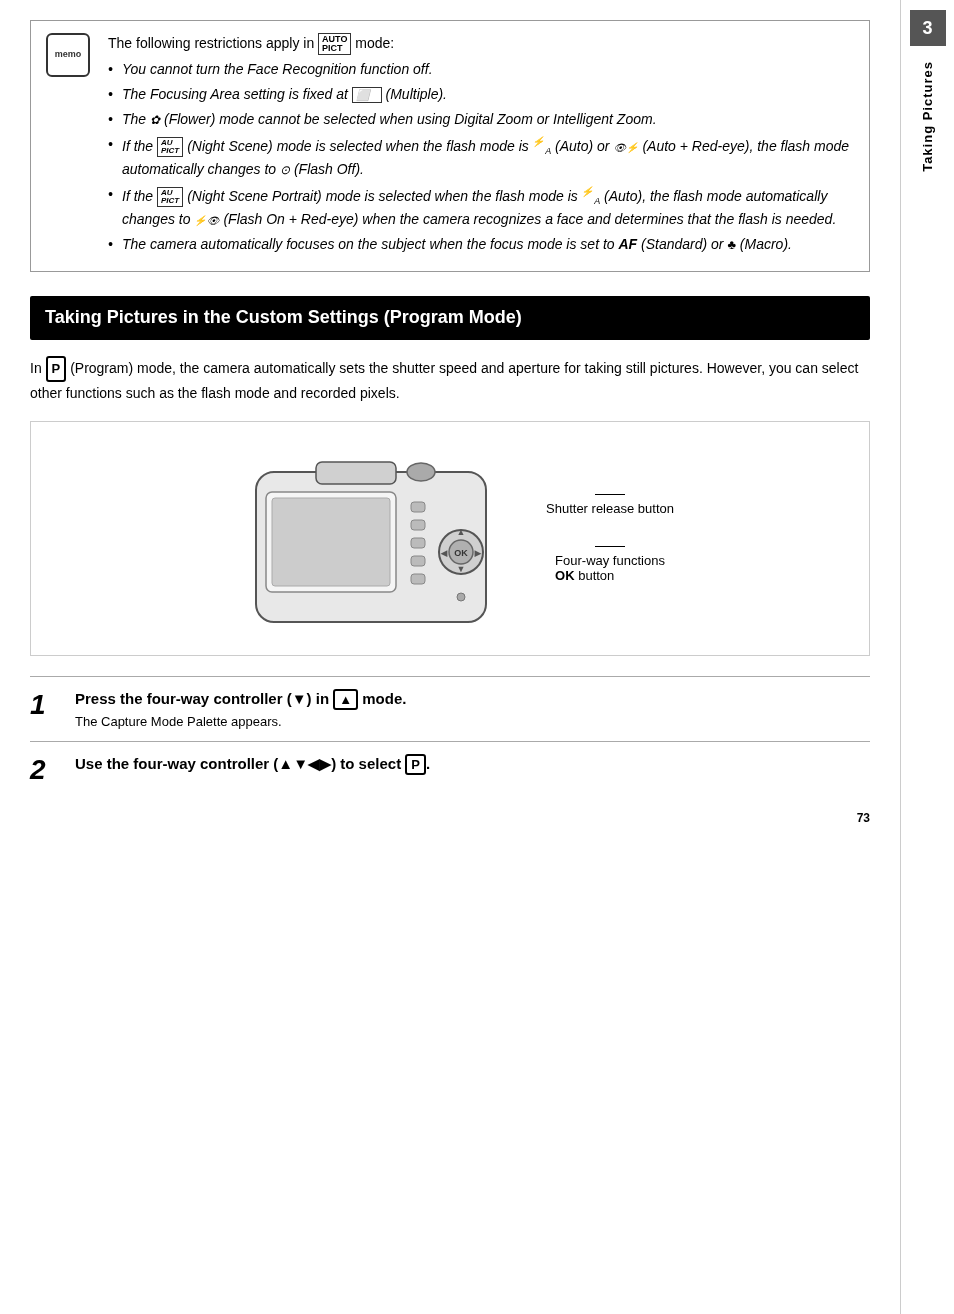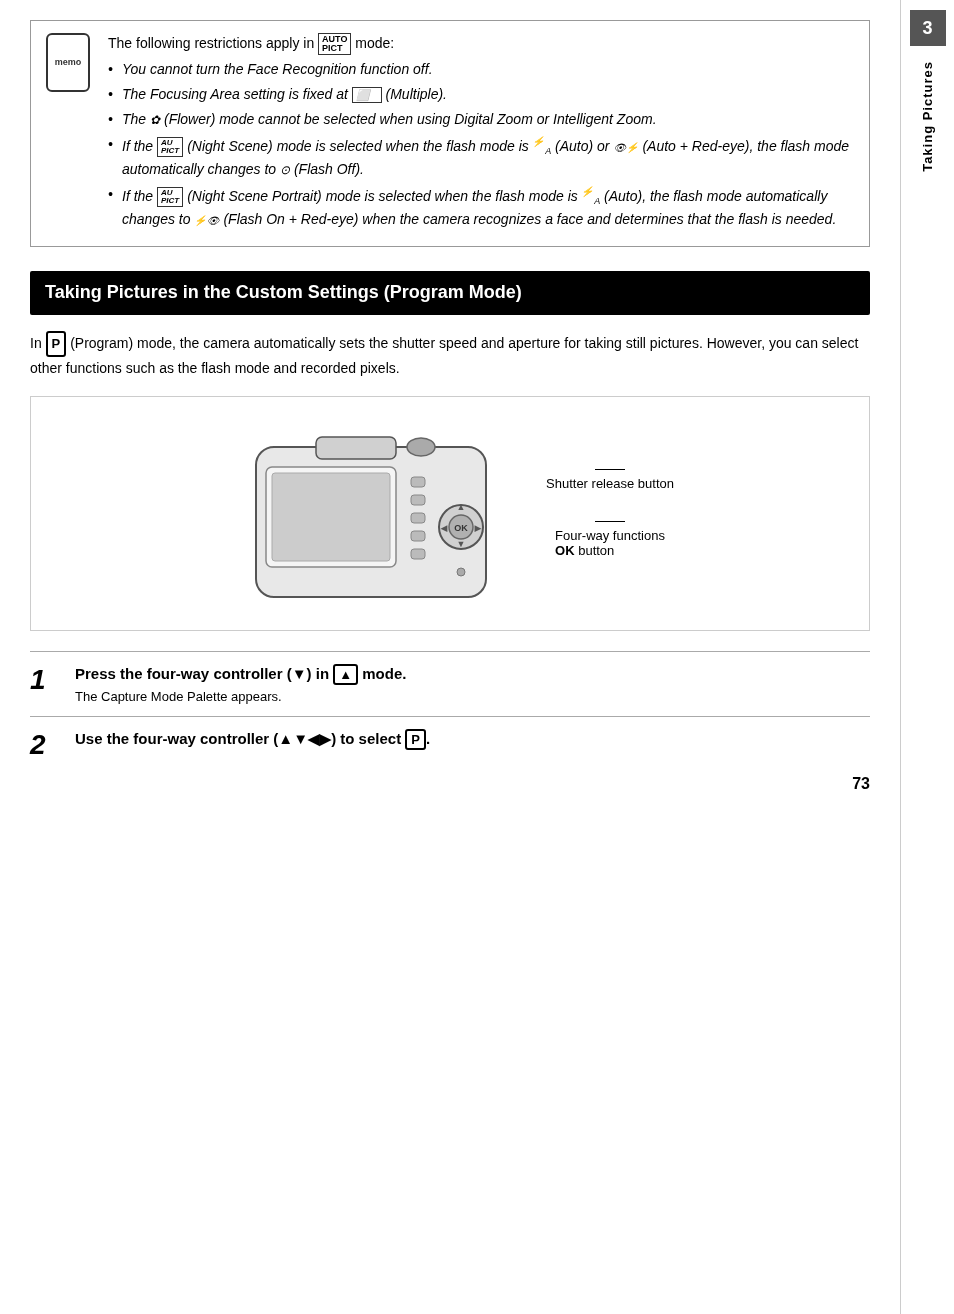--- a/index.html
+++ b/index.html
@@ -57,21 +57,21 @@
     }
     .memo-icon {
       width: 50px;
       height: 50px;
       flex-shrink: 0;
     }
     .memo-icon-inner {
       border: 2px solid #333;
       border-radius: 6px;
       width: 44px;
-      height: 59px;
+      height: 44px;
       display: flex;
       align-items: center;
       justify-content: center;
       font-size: 9px;
       font-weight: bold;
       color: #333;
       text-align: left;
       line-height: 1.1;
     }
     .memo-content {
@@ -175,23 +175,23 @@
       margin-bottom: 4px;
     }
     .step-desc {
       font-size: 13px;
       color: #000;
     }
 
     
     .page-number {
       text-align: right;
-      font-size: 16px;
-      font-weight: bold;
-      margin-top: 4px;
+      font-size: 12px;
+      font-weight: bold;
+      margin-top: 15px;
     }
 
     
     .icon-badge {
       display: inline-block;
       border: 1.5px solid #333;
       font-size: 9px;
       font-weight: bold;
       padding: 1px 3px;
       line-height: 1;
@@ -229,20 +229,23 @@
           If the <span class="icon-badge" style="font-size:8px;">AU<br>PICT</span> (Night Scene) mode is selected when the flash mode is 
           <sup style="font-size:10px;font-weight:bold;">⚡</sup><sub style="font-size:9px;">A</sub> (Auto) or 
           <span style="font-size:10px;">👁⚡</span> (Auto + Red-eye), the flash mode automatically changes to 
           <span style="font-size:12px;">⊙</span> (Flash Off).
         </li>
         <li>
           If the <span class="icon-badge" style="font-size:8px;">AU<br>PICT</span> (Night Scene Portrait) mode is selected when the flash mode is 
           <sup style="font-size:10px;font-weight:bold;">⚡</sup><sub style="font-size:9px;">A</sub> (Auto), the flash mode automatically changes to 
           <span style="font-size:10px;">⚡👁</span> (Flash On + Red-eye) when the camera recognizes a face and determines that the flash is needed.
         </li>
+        <li>
+          The camera automatically focuses on the subject when the focus mode is set to <strong>AF</strong> (Standard) or <span style="font-size:13px;">♣</span> (Macro).
+        </li>
       </ul>
     </div>
   </div>
 
   <div class="section-header">
     <h2>Taking Pictures in the Custom Settings (Program Mode)</h2>
   </div>
 
   <p class="body-text">
     In <span class="mode-p">P</span> (Program) mode, the camera automatically sets the shutter speed and aperture for taking still pictures. However, you can select other functions such as the flash mode and recorded pixels.

